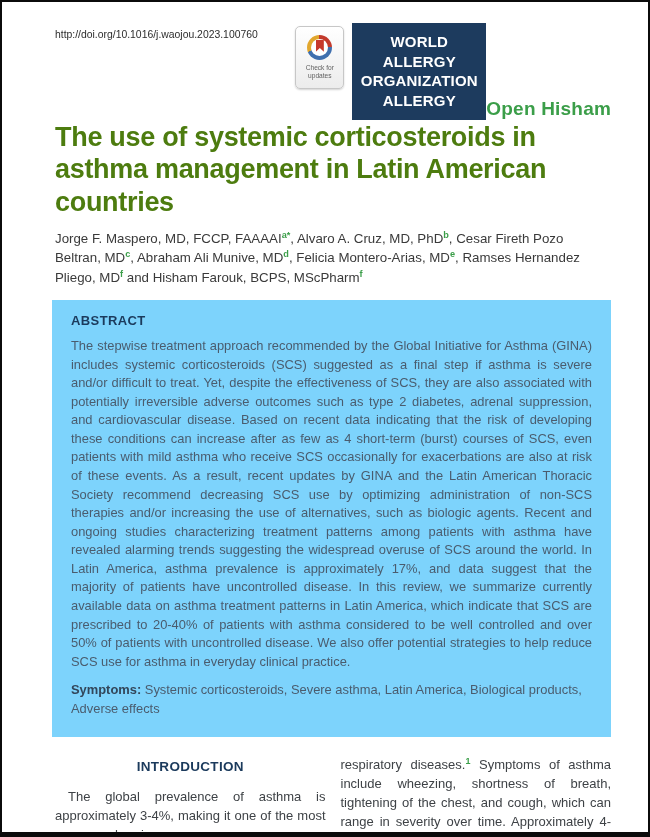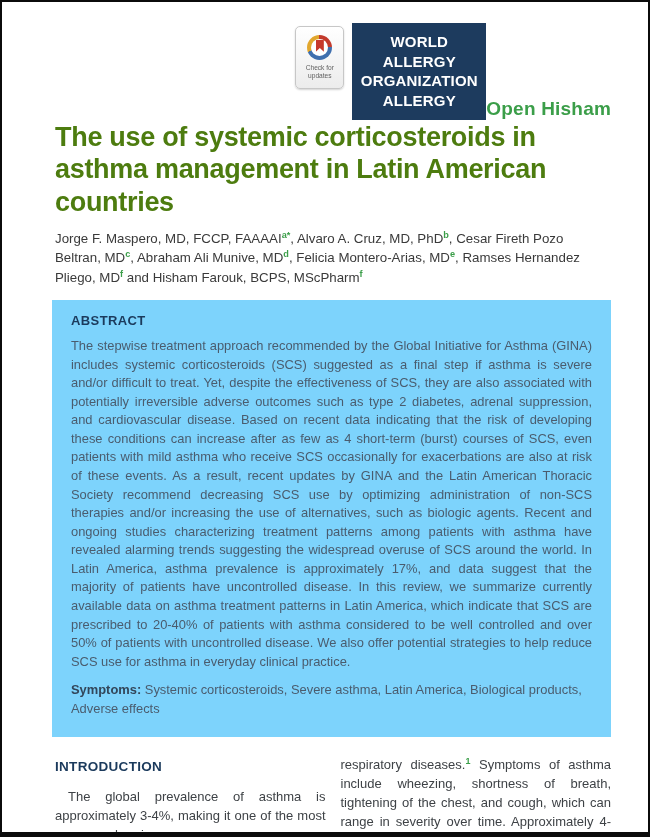--- a/index.html
+++ b/index.html
@@ -58,31 +58,32 @@
   .abstract-body{
     margin:9px 0 0;font-size:12.9px;color:#4a5c6e;line-height:1.44;
     text-align:justify;
   }
   .keywords{margin:10px 0 0;font-size:12.9px;color:#4a5c6e;line-height:1.44;}
   .kw-label{font-weight:bold;color:#32465a;}
 
   
   .columns{display:flex;gap:15px;margin-top:18px;}
   .col{width:50%;}
-  .section-heading{margin:4px 0 0;font-size:13.5px;font-weight:bold;color:#1b3a5c;letter-spacing:.3px;}
+  .section-heading{margin:4px 0 0;font-size:13.5px;font-weight:bold;color:#1b3a5c;letter-spacing:.3px;text-align:center;}
   .body-par{font-size:13px;color:#3e4246;line-height:1.47;text-align:justify;margin:0;}
   .intro-par{margin-top:13px;text-indent:13px;}
 </style>
 </head>
 <body>
 
 <div class="page">
 
   <div class="header">
     <div class="cite-block">
+      <div class="cite-line2">http://doi.org/10.1016/j.waojou.2023.100760</div>
     </div>
     <div class="header-right">
       <div class="badge">
         <div class="badge-circle">
           <div class="badge-circle-inner">
               <div class="bookmark"></div>
             </div>
         </div>
         <div class="badge-label">Check for updates</div>
       </div>

